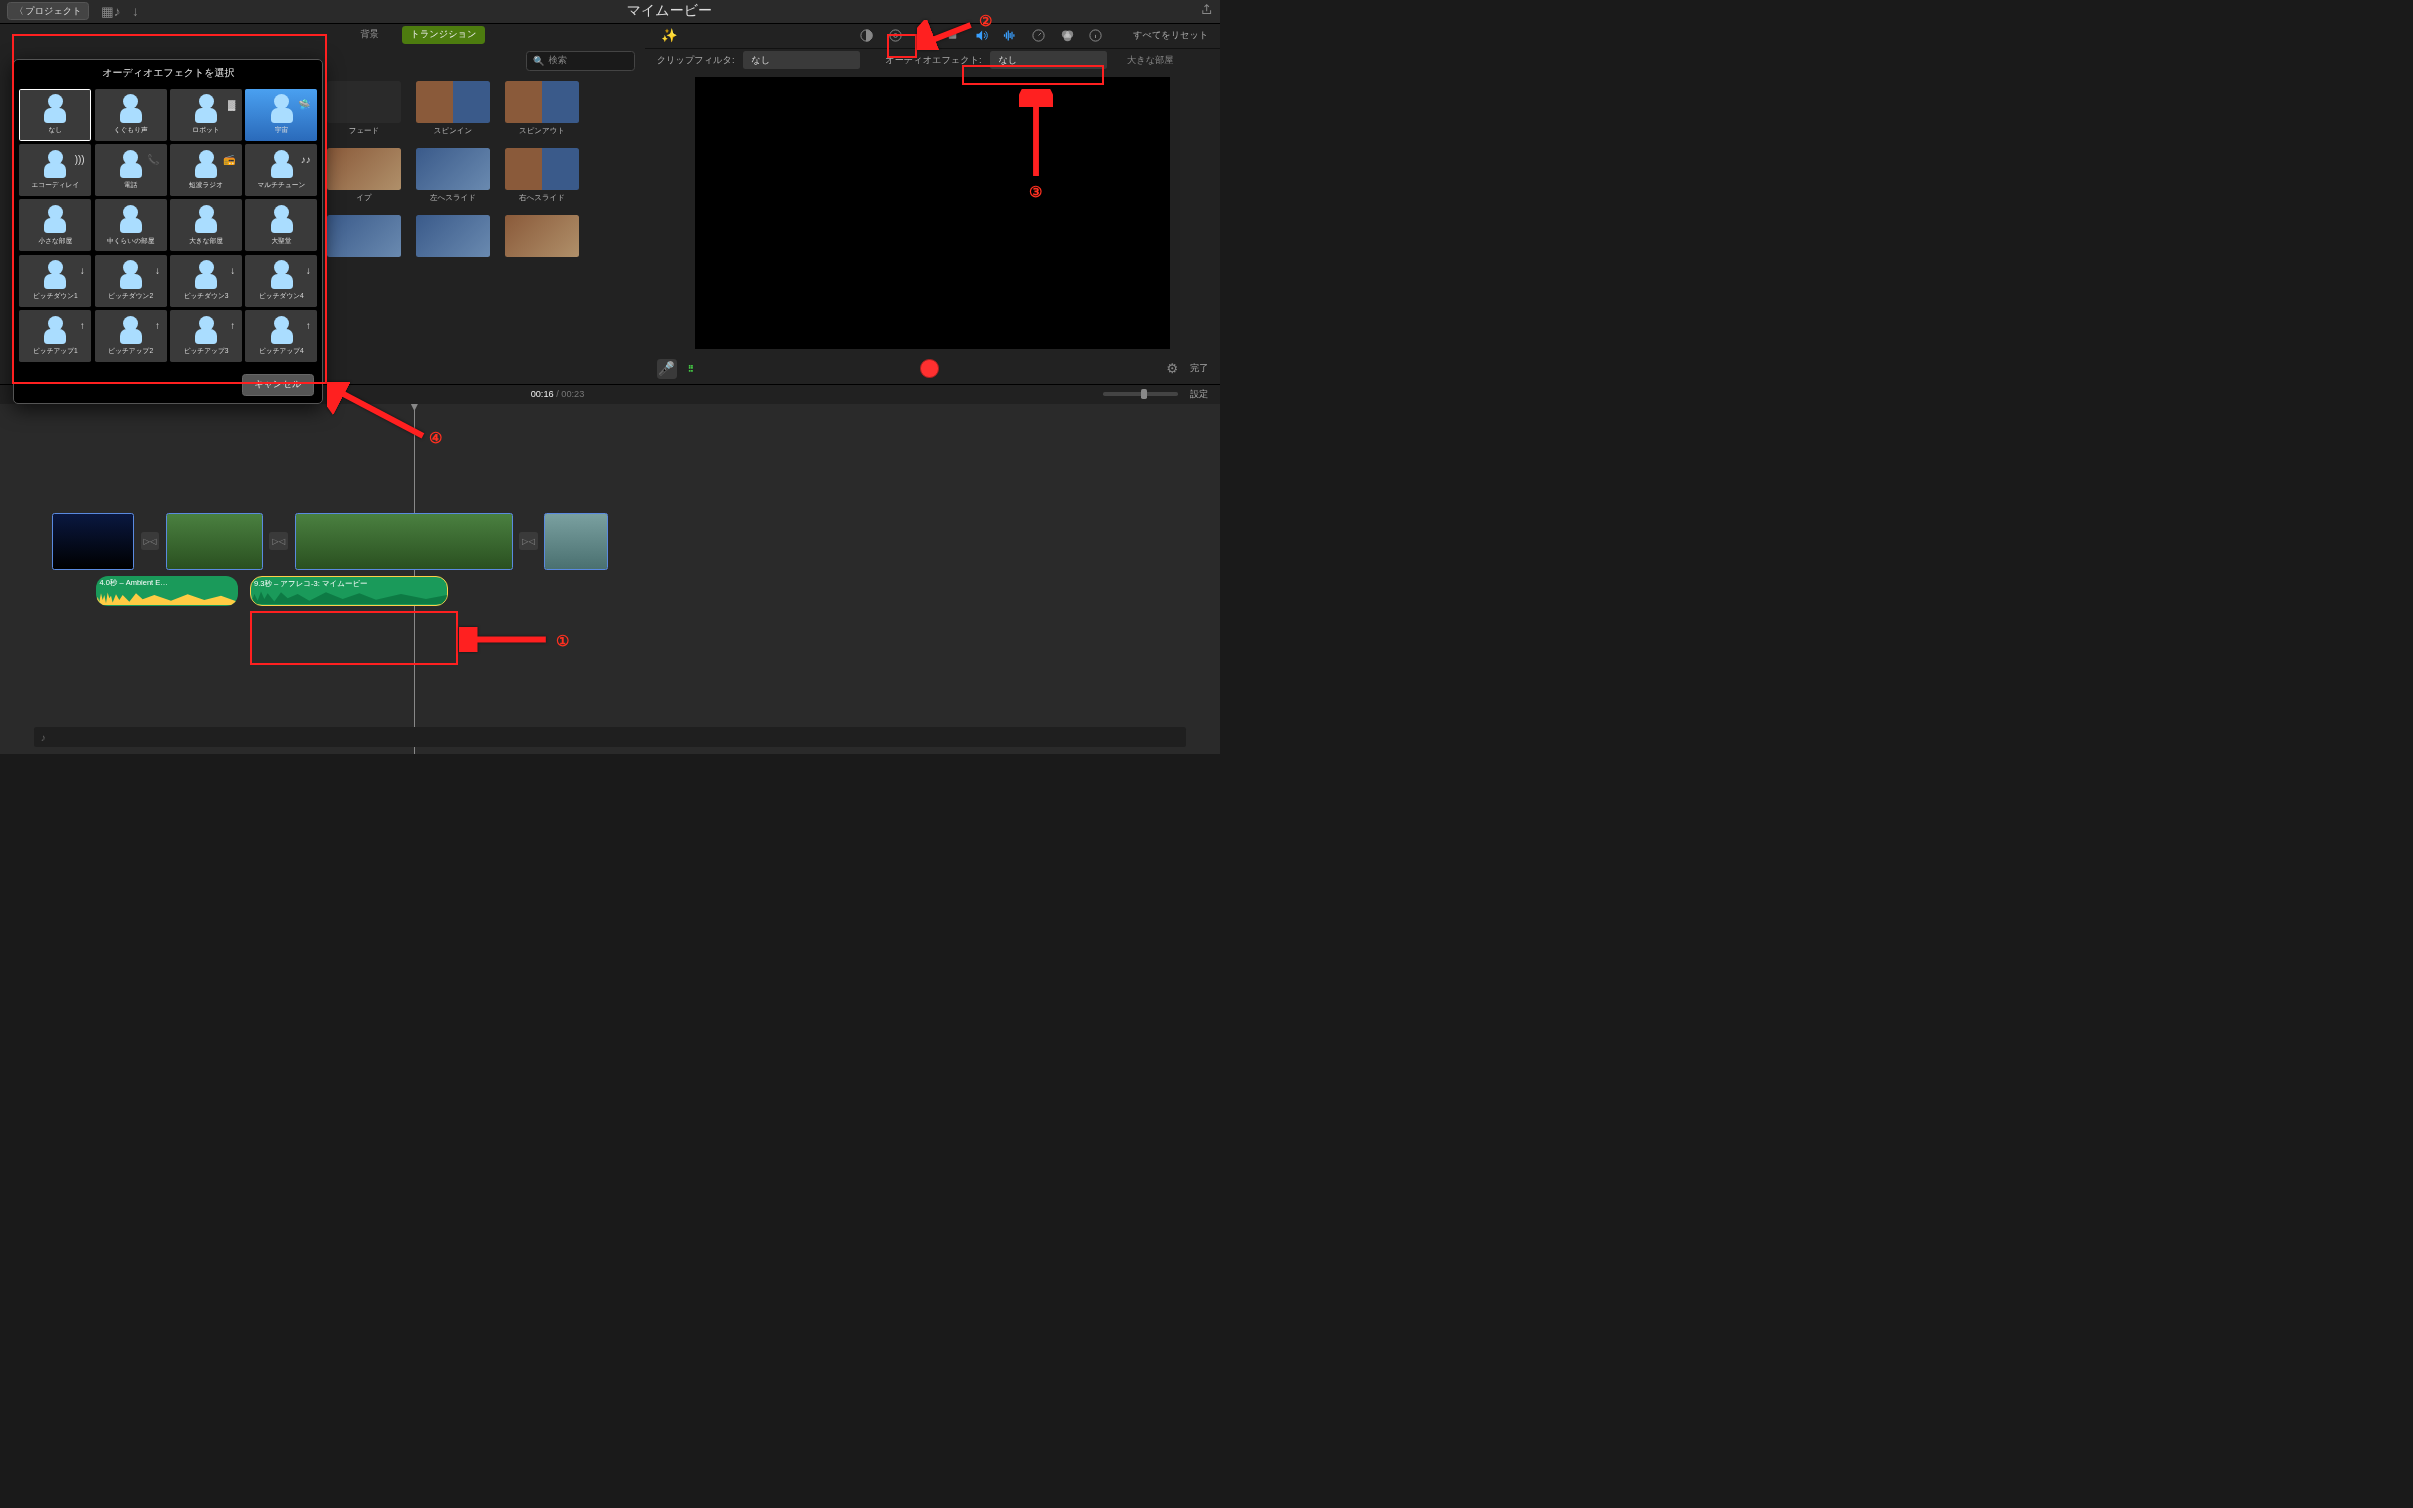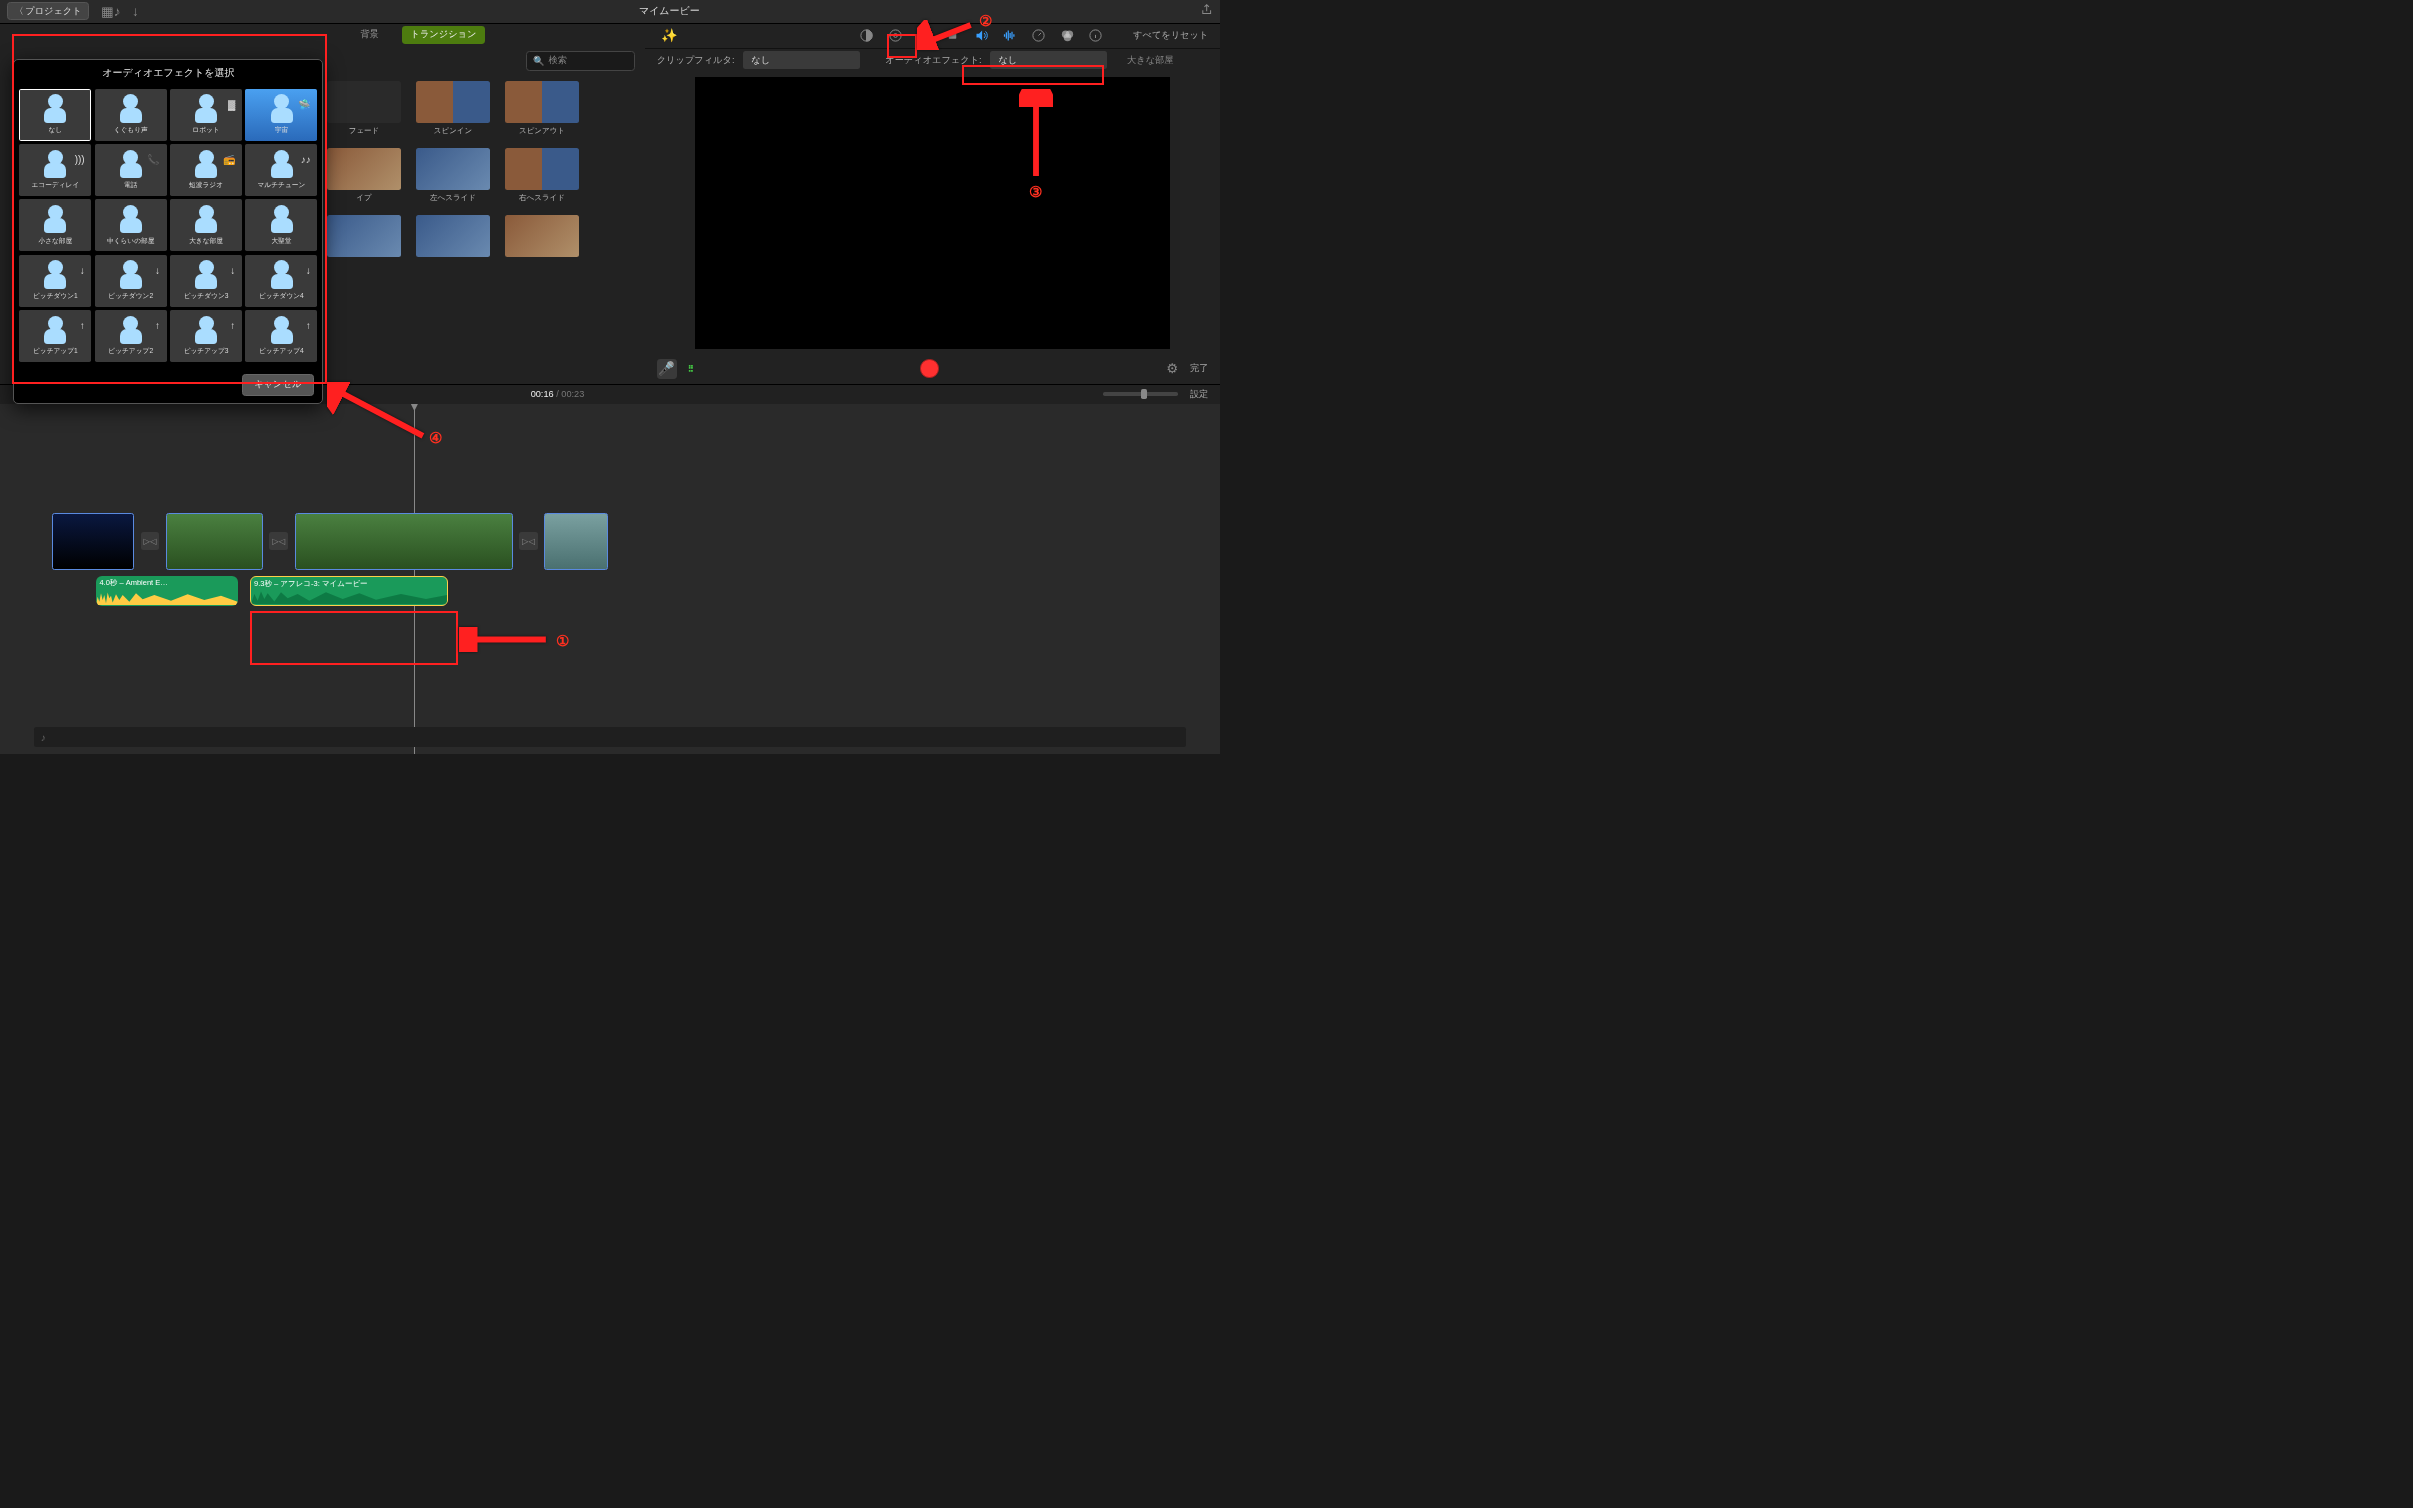--- a/index.html
+++ b/index.html
@@ -2,21 +2,21 @@
 <html style="font-size:13.4px"><head>
 <meta charset="utf-8">
 <style>
 * { margin: 0; padding: 0; box-sizing: border-box; font-family: -apple-system, "Hiragino Sans", sans-serif; }
 body { background: #1a1a1a; color: #ccc; width: 1220px; height: 754px; overflow: hidden; position: relative; }
 
 .topbar { height: 23.5px; background: #2a2a2a; display: flex; align-items: center; padding: 0 6.7px; border-bottom: 0.8px solid #000; }
 .back-btn { background: #444; border: 0.8px solid #555; border-radius: 3.4px; padding: 1.7px 6.7px; font-size: 9.2px; color: #ddd; display: flex; align-items: center; gap: 1.7px; }
 .topbar-icons { display: flex; gap: 11.7px; margin-left: 11.7px; align-items: center; }
 .topbar-icon { color: #888; }
-.title-center { flex: 1; text-align: center; font-size: 10px; color: #ddd; }
+.title-center { flex: 1; text-align: center; font-size: 14px; color: #ddd; }
 .share-icon { color: #888; }
 
 .main-row { display: flex; height: 360px; }
 .browser-panel { width: 645px; background: #222; position: relative; }
 .tabs-row { height: 22px; display: flex; align-items: center; gap: 15px; padding-left: 352px; font-size: 9.2px; }
 .tab { color: #999; padding: 2.5px 8.4px; }
 .tab.active { background: #4d7c0f; border-radius: 3.4px; color: #eee; }
 .search-row { padding: 5px 10px; display: flex; justify-content: flex-end; }
 .search-box { background: #1a1a1a; border: 0.8px solid #444; border-radius: 3.4px; padding: 2.5px 6.7px; width: 109px; font-size: 9.2px; color: #888; display: flex; align-items: center; gap: 3.4px; }
 .trans-grid { padding-left: 327px; padding-top: 5px; }
@@ -69,21 +69,21 @@
 .timeline { height: 352px; background: #2a2a2a; position: relative; padding-top: 109px; }
 .playhead { position: absolute; left: 414px; top: 0; bottom: 0; width: 0.8px; background: #888; }
 .playhead::before { content: ""; position: absolute; top: 0; left: -3.4px; width: 7.5px; height: 7.5px; background: #888; clip-path: polygon(0 0, 100% 0, 50% 100%); }
 .track-row { display: flex; align-items: center; gap: 6.7px; padding-left: 52px; margin-bottom: 6.7px; position: relative; }
 .clip-video { height: 57px; border-radius: 2.5px; position: relative; overflow: hidden; border: 0.8px solid #5a8ae0; }
 .clip-video.dark { background: linear-gradient(#0a1840, #000); width: 82px; }
 .clip-video.flowers { background: linear-gradient(#4a8040, #2a5020); width: 97px; }
 .clip-video.flowers2 { background: linear-gradient(#4a8040, #2a5020); width: 218px; }
 .clip-video.bird { background: linear-gradient(#7aa0a0, #4a7070); width: 64px; }
 .trans-chip { width: 18.4px; height: 18.4px; background: #3a3a3a; border-radius: 2.5px; display: flex; align-items: center; justify-content: center; color: #888; font-size: 8.4px; }
-.clip-audio { height: 30px; border-radius: 6px; background: #1a9a5a; position: relative; overflow: hidden; }
+.clip-audio { height: 30px; border-radius: 12px; background: #1a9a5a; position: relative; overflow: hidden; }
 .clip-audio.a1 { width: 142px; margin-left: 44px; }
 .clip-audio.a2 { width: 198px; margin-left: 5px; }
 .audio-label { position: absolute; top: 1.7px; left: 3.4px; font-size: 7.5px; color: #fff; }
 .waveform { position: absolute; bottom: 1.7px; left: 0; right: 0; height: 15px; }
 .music-row { position: absolute; bottom: 8.4px; left: 34px; right: 34px; height: 20px; background: #1f1f1f; border-radius: 2.5px; display: flex; align-items: center; padding-left: 6.7px; color: #666; font-size: 10px; }
 
 .red-box { position: absolute; border: 2.5px solid #ff2020; pointer-events: none; z-index: 100; }
 .red-arrow { position: absolute; z-index: 101; pointer-events: none; }
 .red-arrow svg { filter: drop-shadow(0 0 1.7px rgba(0,0,0,.6)); }
 .callout { position: absolute; color: #ff3020; font-size: 15px; font-weight: bold; z-index: 102; }

